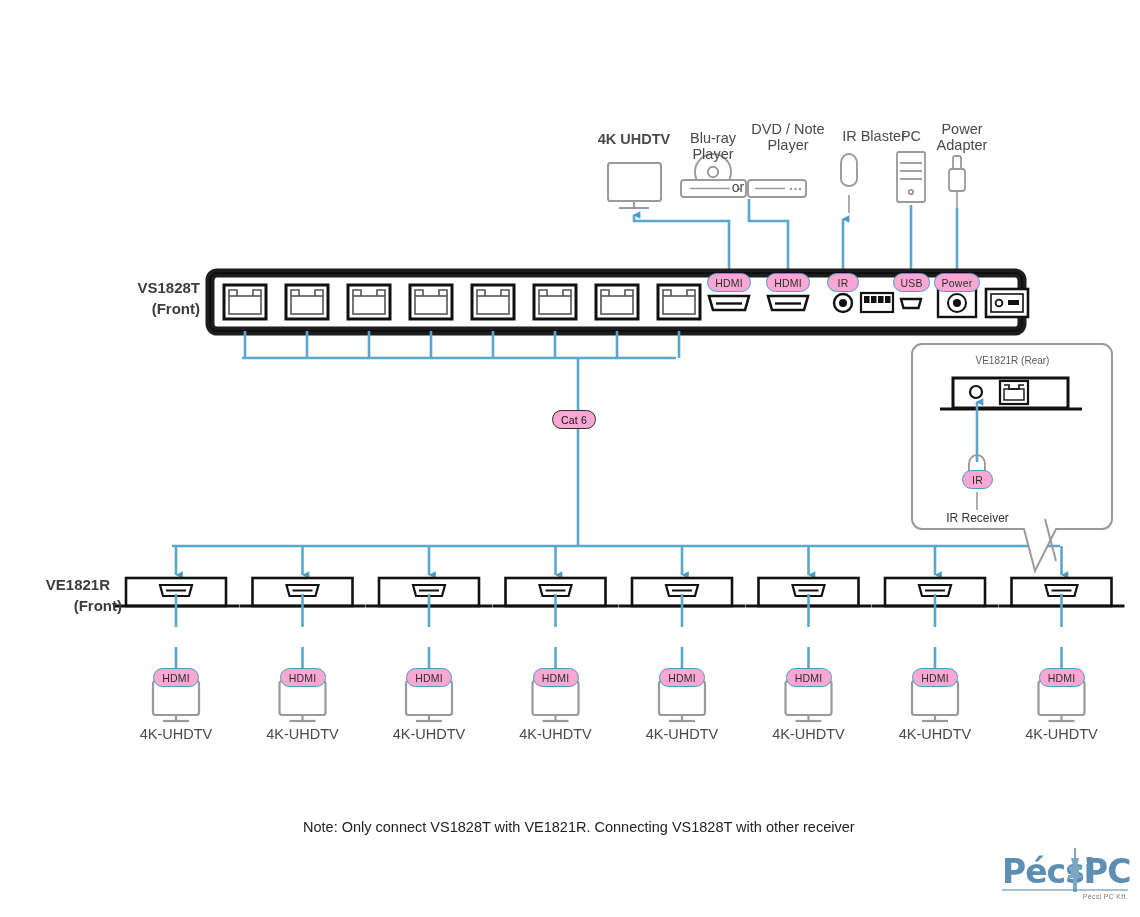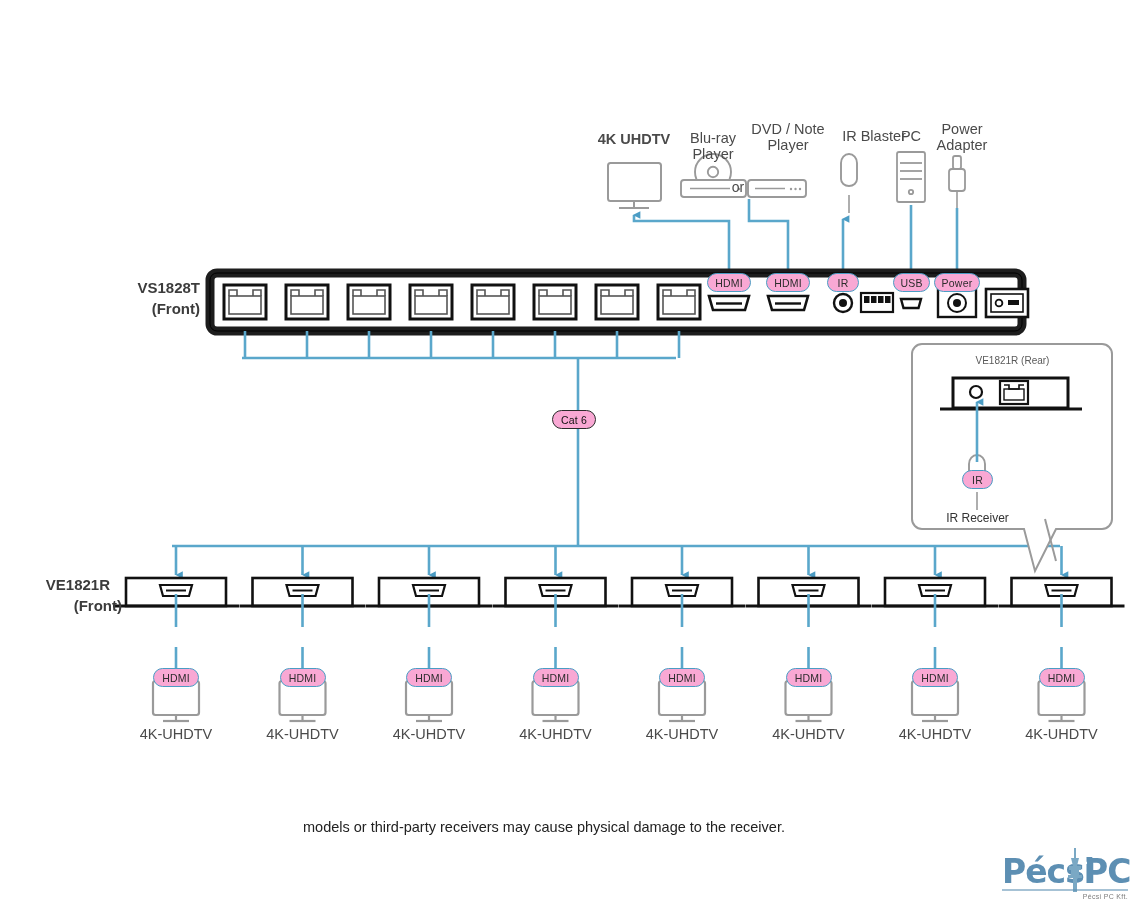--- a/index.html
+++ b/index.html
@@ -405,21 +405,21 @@
       <div class="lbl tv-label" style="left: 622px; top: 726px; width: 120px;">4K-UHDTV</div>
       <div class="badge" style="left: 785.5px; top: 628px; width: 46px; height: 19px;">HDMI</div>
       <div class="lbl tv-label" style="left: 748.5px; top: 726px; width: 120px;">4K-UHDTV</div>
       <div class="badge" style="left: 912px; top: 628px; width: 46px; height: 19px;">HDMI</div>
       <div class="lbl tv-label" style="left: 875px; top: 726px; width: 120px;">4K-UHDTV</div>
       <div class="badge" style="left: 1038.5px; top: 628px; width: 46px; height: 19px;">HDMI</div>
       <div class="lbl tv-label" style="left: 1001.5px; top: 726px; width: 120px;">4K-UHDTV</div>
     </div>
 
   <div class="lbl note" style="left:303px;top:771px;width:680px;">
-    <div>models or third-party receivers may cause physical damage to the receiver.</div>
+    <div>Note: Only connect VS1828T with VE1821R. Connecting VS1828T with other receiver</div>
   </div>
 
   <div class="logo-wrap" style="left:1002px;top:852px;width:126px;">
     <div style="position:relative;height:40px;">
       <span class="logo-main" style="position:absolute;left:0;top:0;">Pécsi</span>
       <span class="logo-main" style="position:absolute;left:82px;top:0;">PC</span>
 
       <svg width="22" height="44" style="position:absolute;left:62px;top:-4px;">
         <g fill="#7aa8c4">
           <rect x="10" y="0" width="2" height="10"></rect>

